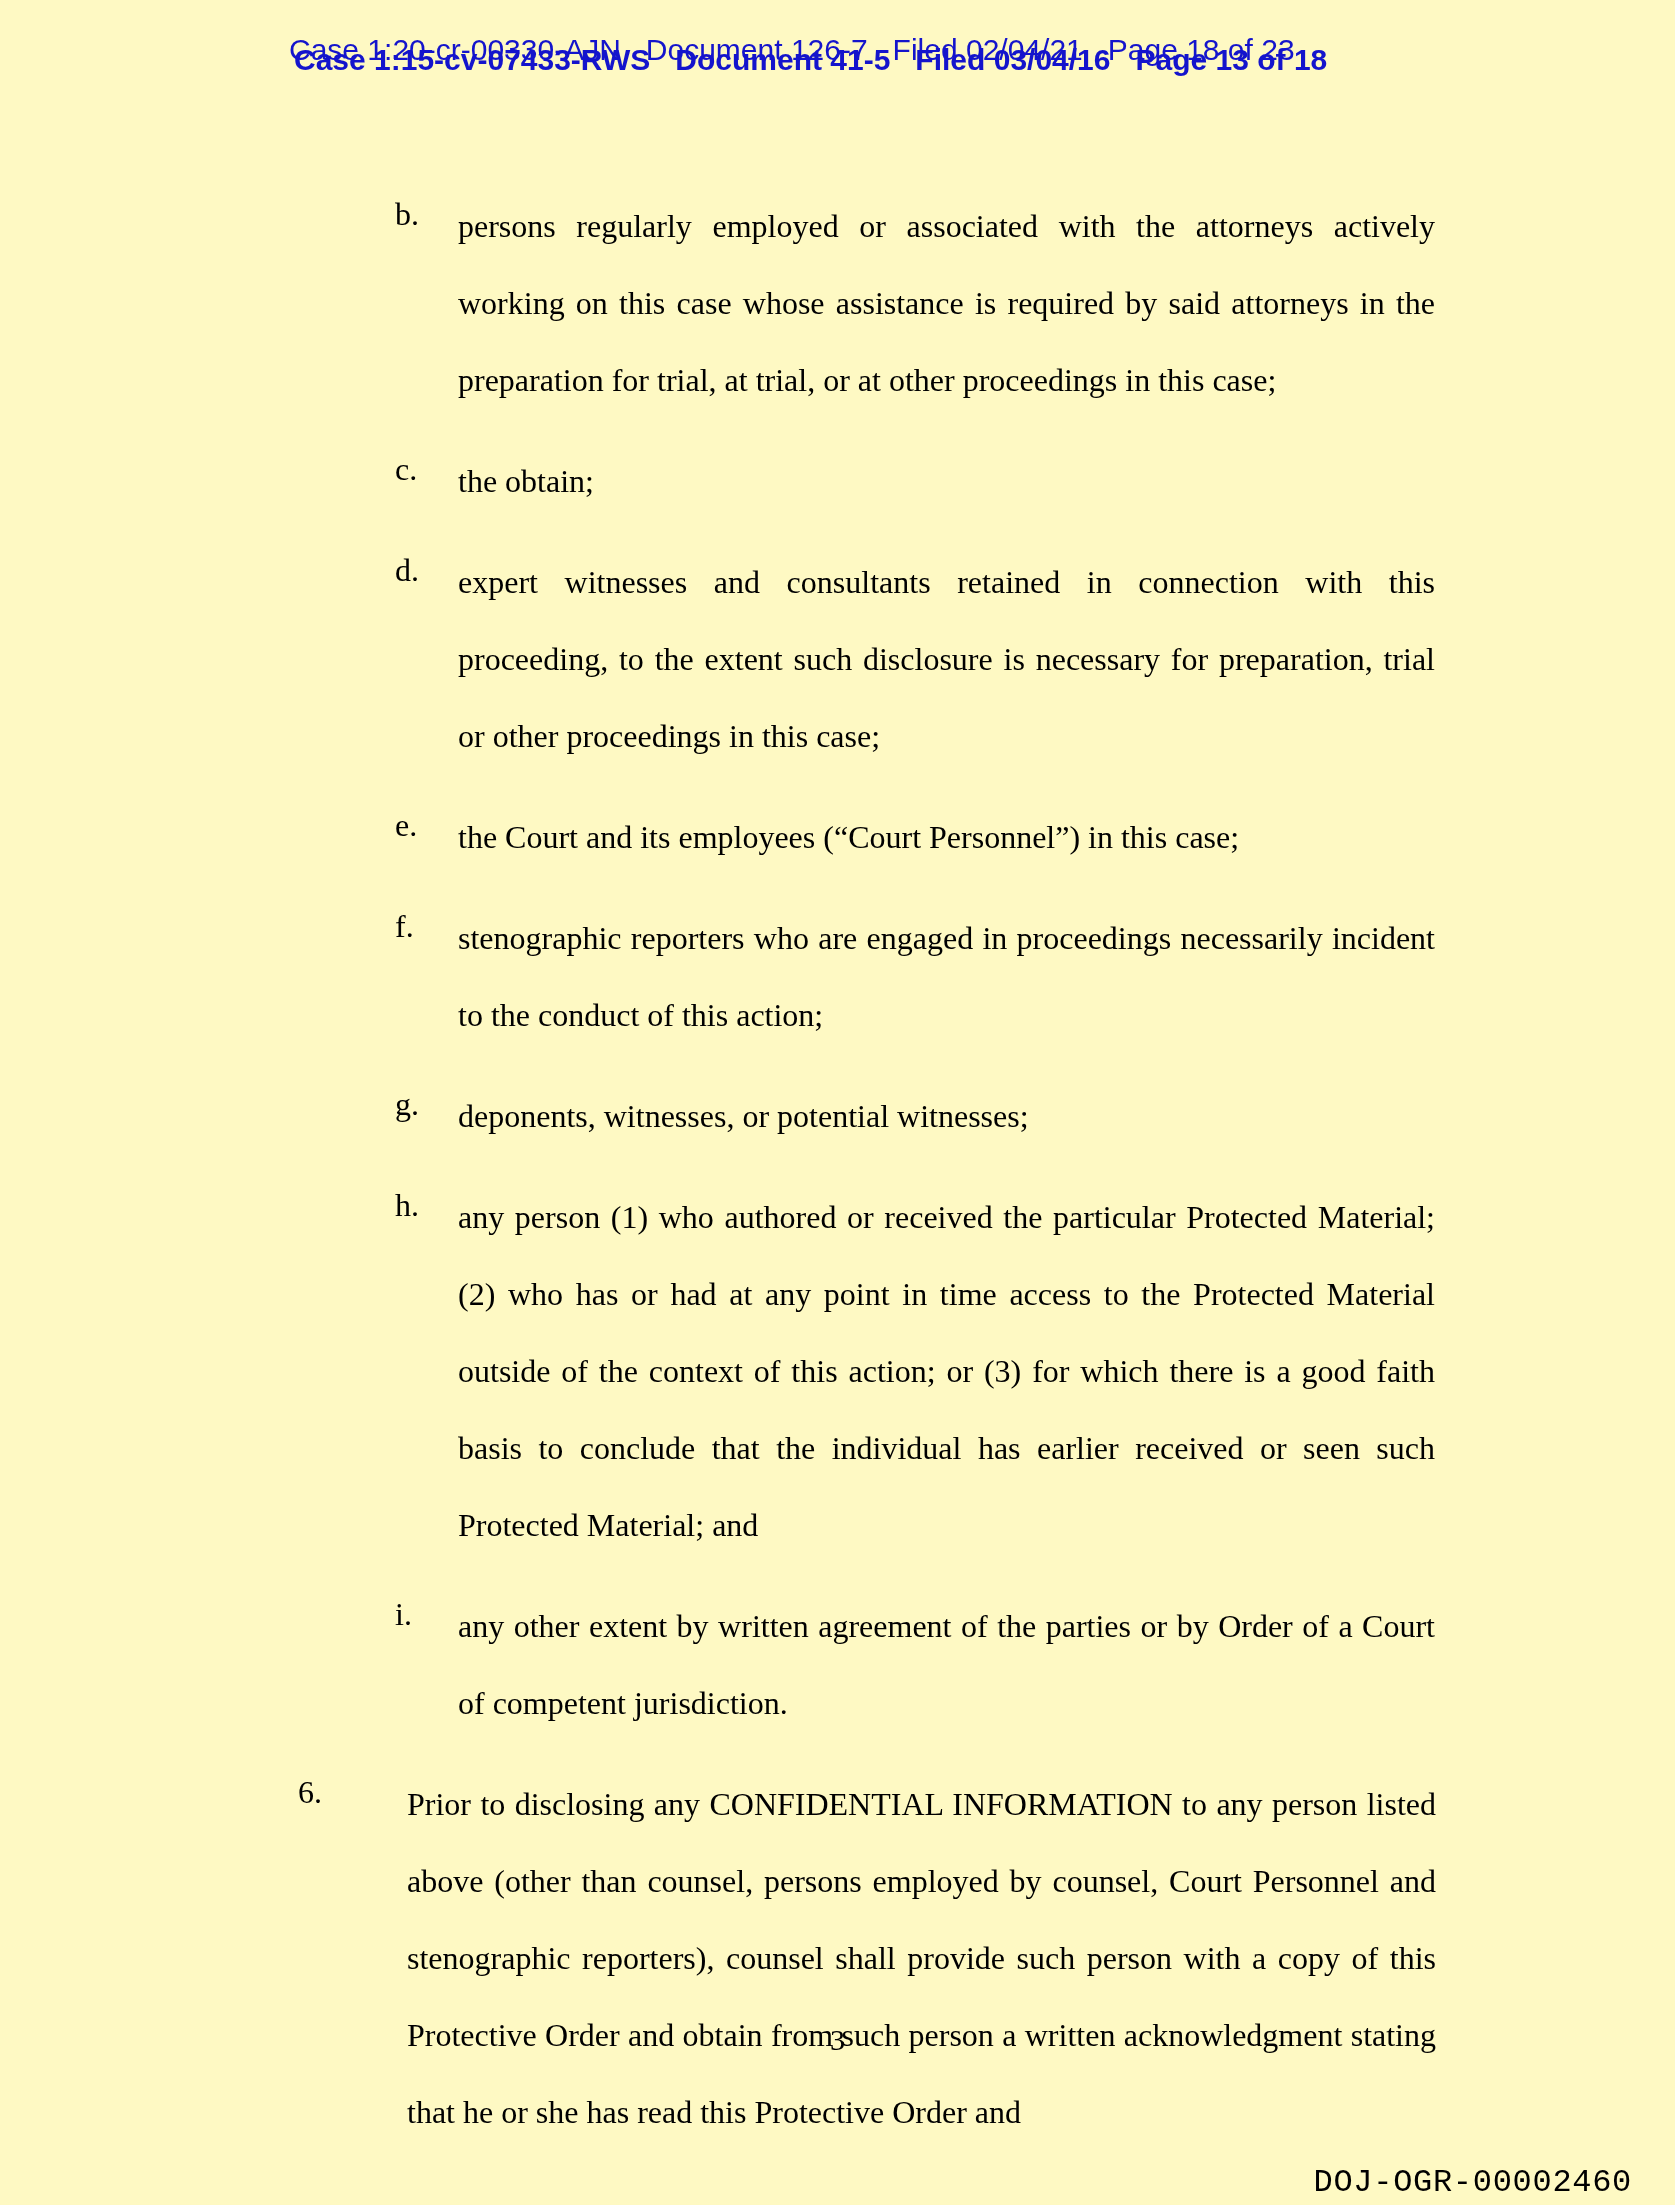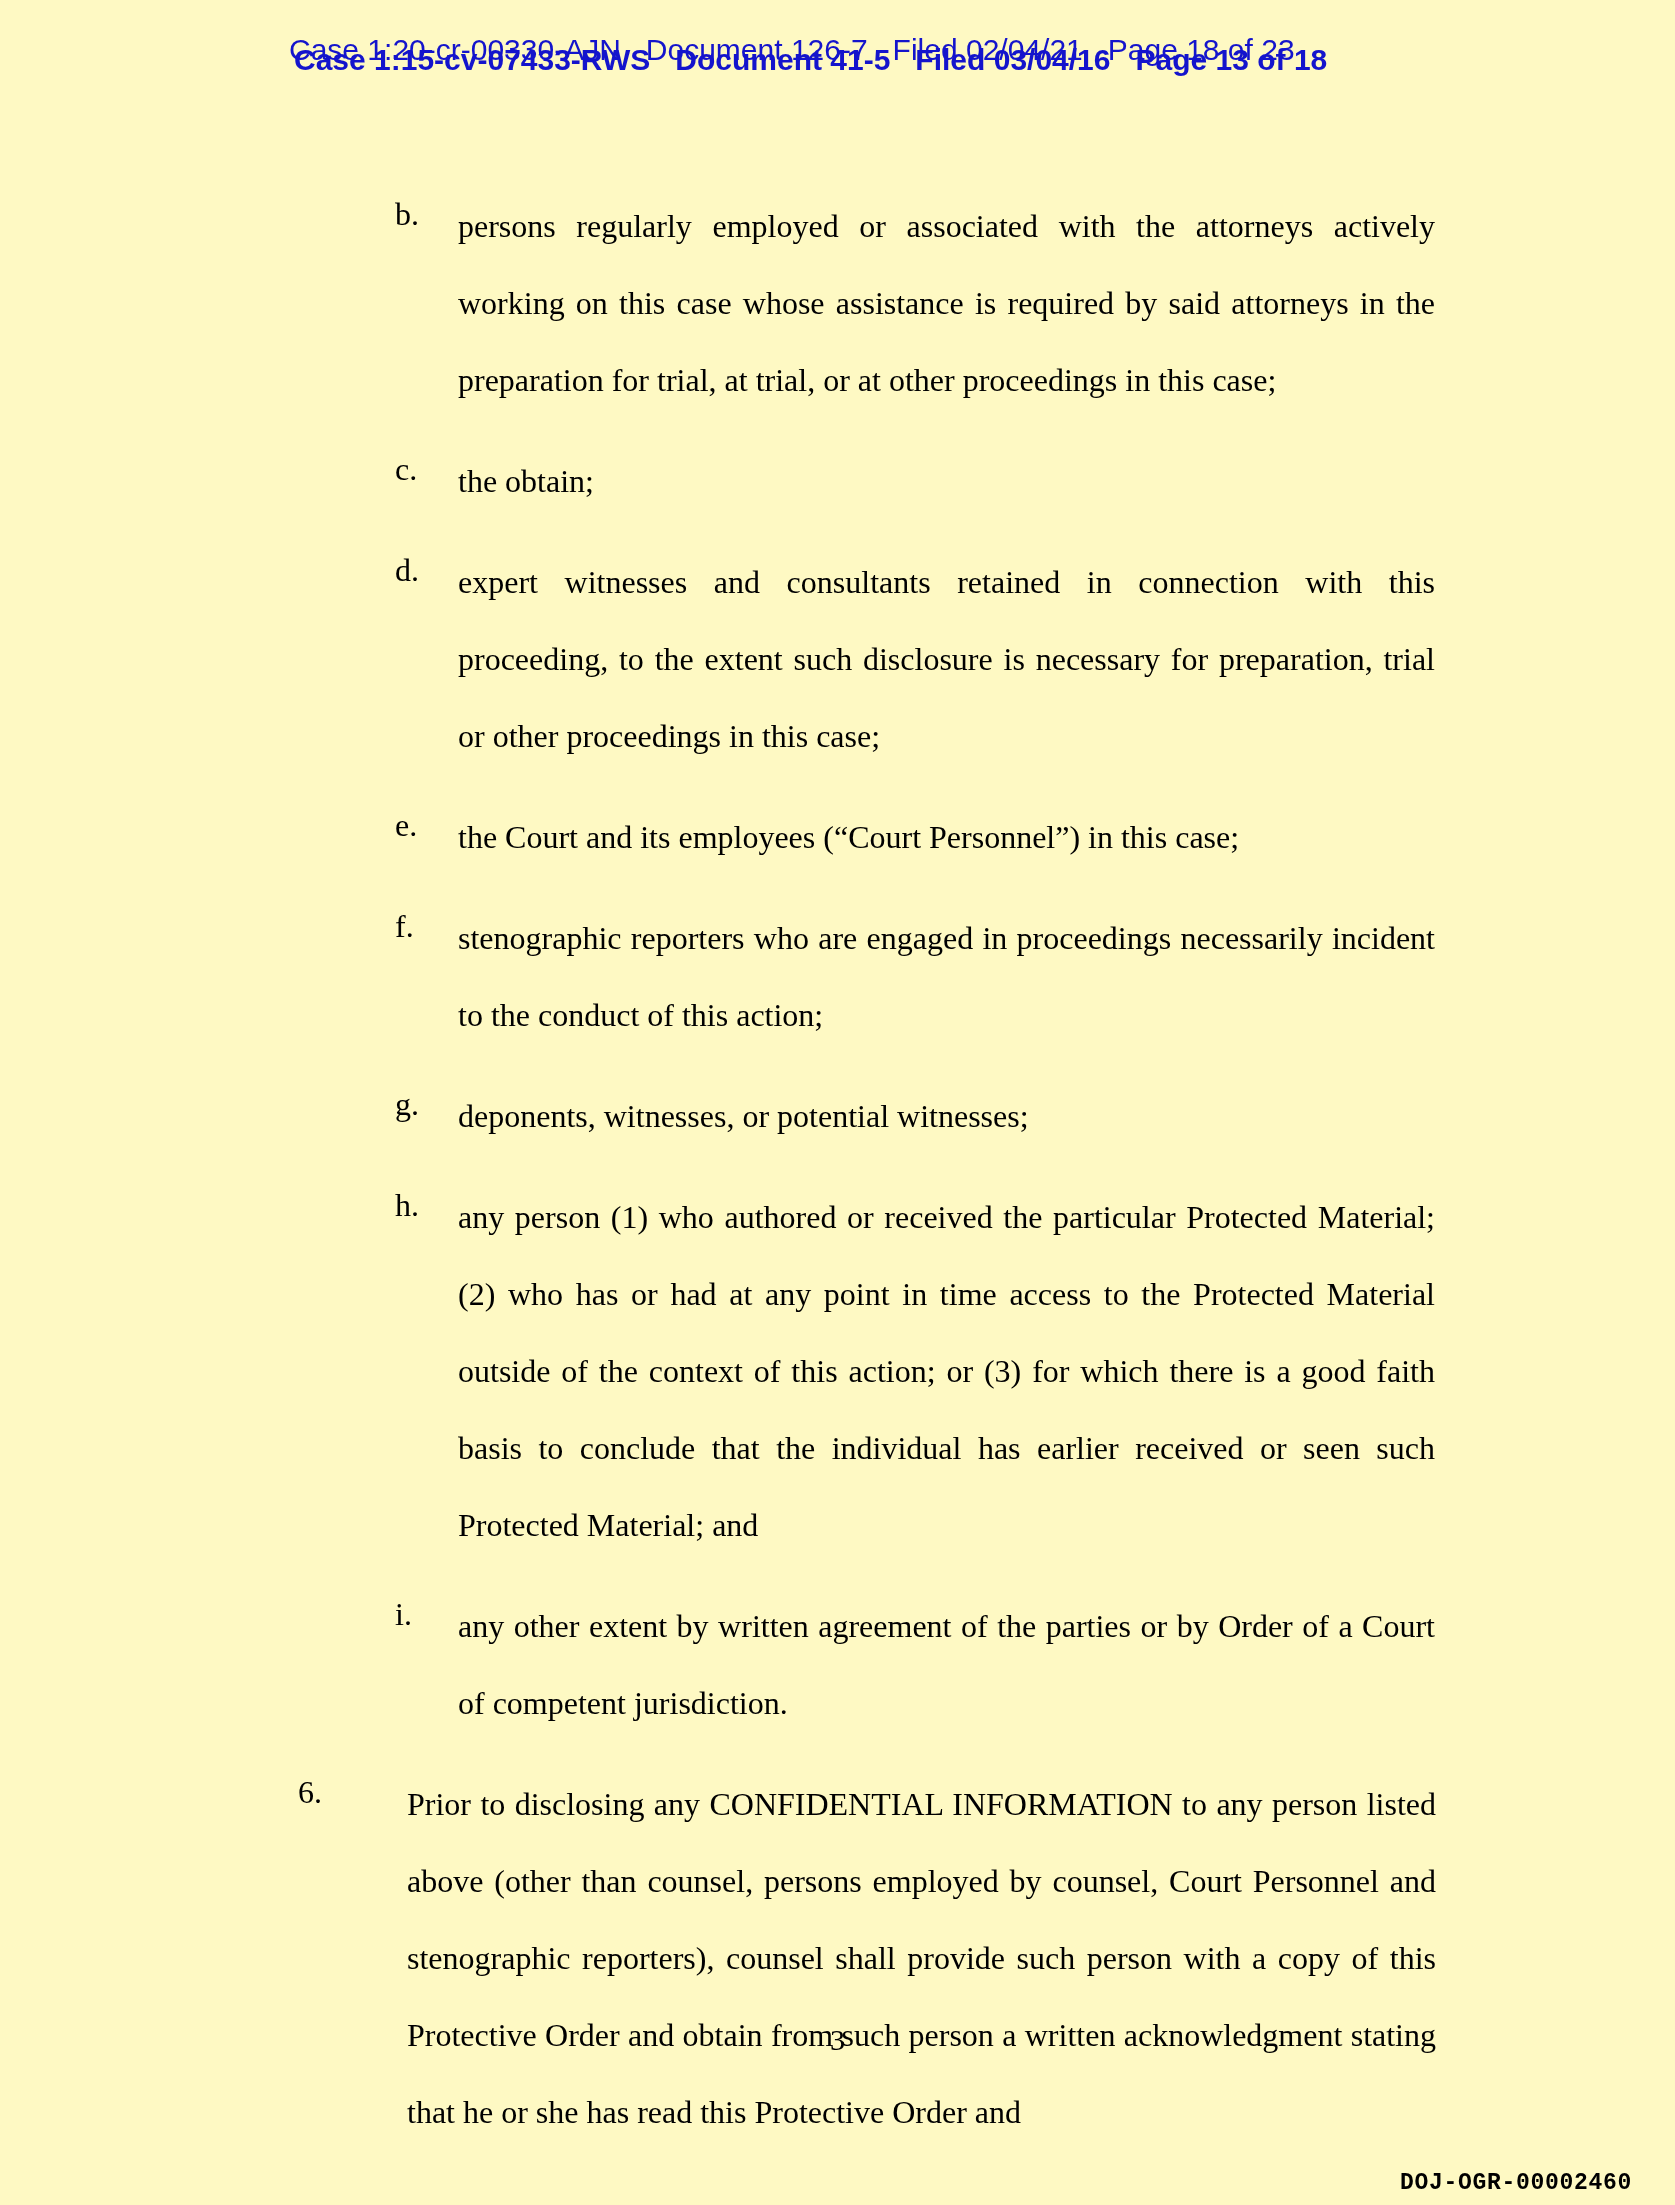--- a/index.html
+++ b/index.html
@@ -74,24 +74,23 @@
     width: 1675px;
     text-align: center;
     font-size: 30px;
     line-height: 30px;
   }
   .bates-number {
     position: absolute;
     right: 43px;
     top: 2167px;
     font-family: "Liberation Mono", "DejaVu Sans Mono", monospace;
-    font-size: 23px;
+    font-size: 32px;
     line-height: 32px;
     letter-spacing: 0.7px;
-    font-weight: bold;
   }
 </style>
 </head>
 <body>
 
 <div class="page">
 
   <div class="hdr-line hdr-line1">Case 1:20-cr-00330-AJN   Document 126-7   Filed 02/04/21   Page 18 of 23</div>
   <div class="hdr-line hdr-line2">Case 1:15-cv-07433-RWS   Document 41-5   Filed 03/04/16   Page 13 of 18</div>
 

